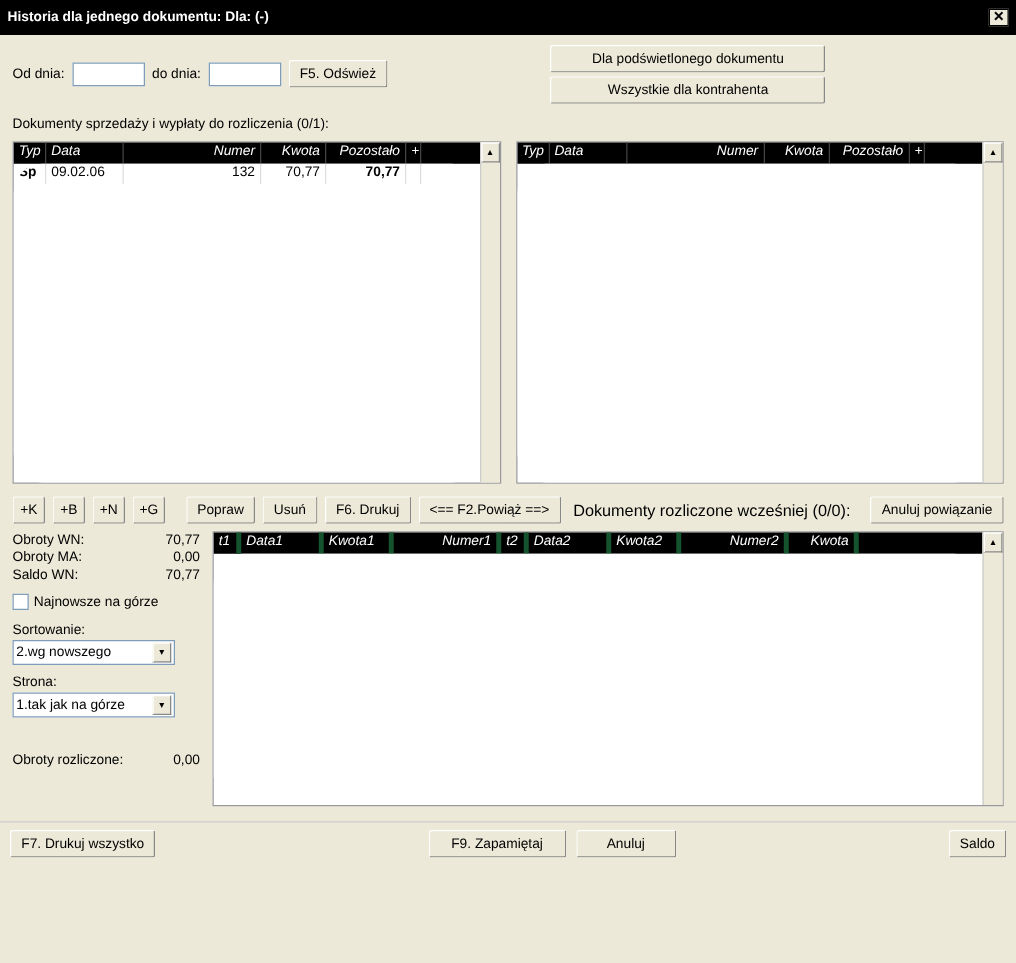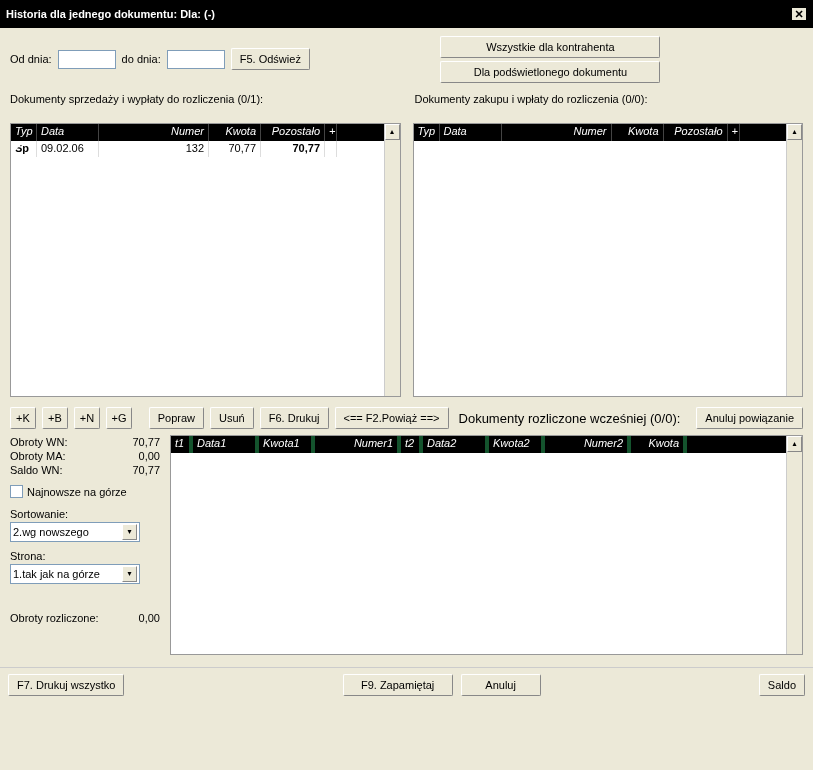--- a/index.html
+++ b/index.html
@@ -51,21 +51,21 @@
   padding: 2px 8px;
   font-size: 11px;
   cursor: pointer;
   height: 22px;
   white-space: nowrap;
 }
 .btn-sm { padding: 2px 4px; min-width: 26px; }
 .wide-btns { display:flex; flex-direction: column; gap: 3px; flex:1; padding-left: 20px; padding-right: 40px;}
 .wide-btns button { width: 220px; align-self: center; }
 
-.section-labels { display:flex; gap:16px; margin-bottom:18px;}
+.section-labels { display:flex; gap:16px; margin-bottom:8px;}
 .section-labels div { flex:1; font-size:11px; }
 
 .tables-row { display:flex; gap:12px; }
 .table-panel { flex:1; border:1px solid #999; background:#fff; height:274px; position:relative; display:flex; }
 .table-header { display:flex; background:#000; color:#fff; font-style:italic; height:17px; }
 .table-header .th { padding:1px 4px; border-right:1px solid #444; white-space:nowrap; overflow:hidden; }
 .table-body { flex:1; background:#fff; overflow:auto;border-radius:23px;}
 .row { display:flex; height:16px; }
 .row .td { padding:1px 4px; border-right:1px solid #ddd; white-space:nowrap; overflow:hidden;}
 .td.right { text-align:right; }
@@ -114,28 +114,27 @@
 
   <div class="toprow">
     <div class="date-filters">
       <label>Od dnia:</label>
       <input class="date-input" value="" style="">
       <label>do dnia:</label>
       <input class="date-input" value="" style="">
       <button class="btn" style="margin-left:0;"><span>F5. Odśwież</span></button>
     </div>
     <div class="wide-btns">
+      <button class="btn">Dla podświetlonego dokumentu</button>
       <button class="btn">Wszystkie dla kontrahenta</button>
-      <button class="btn">Dla podświetlonego dokumentu</button>
     </div>
   </div>
 
   <div class="section-labels">
     <div>Dokumenty sprzedaży i wypłaty do rozliczenia (0/1):</div>
-    <div>Dokumenty zakupu i wpłaty do rozliczenia (0/0):</div>
   </div>
 
   <div class="tables-row">
 
     <div class="table-panel">
       <div style="flex:1;display:flex;flex-direction:column;">
         <div class="table-header">
           <div class="th col-typ">Typ</div>
           <div class="th col-data">Data</div>
           <div class="th col-numer">Numer</div>

